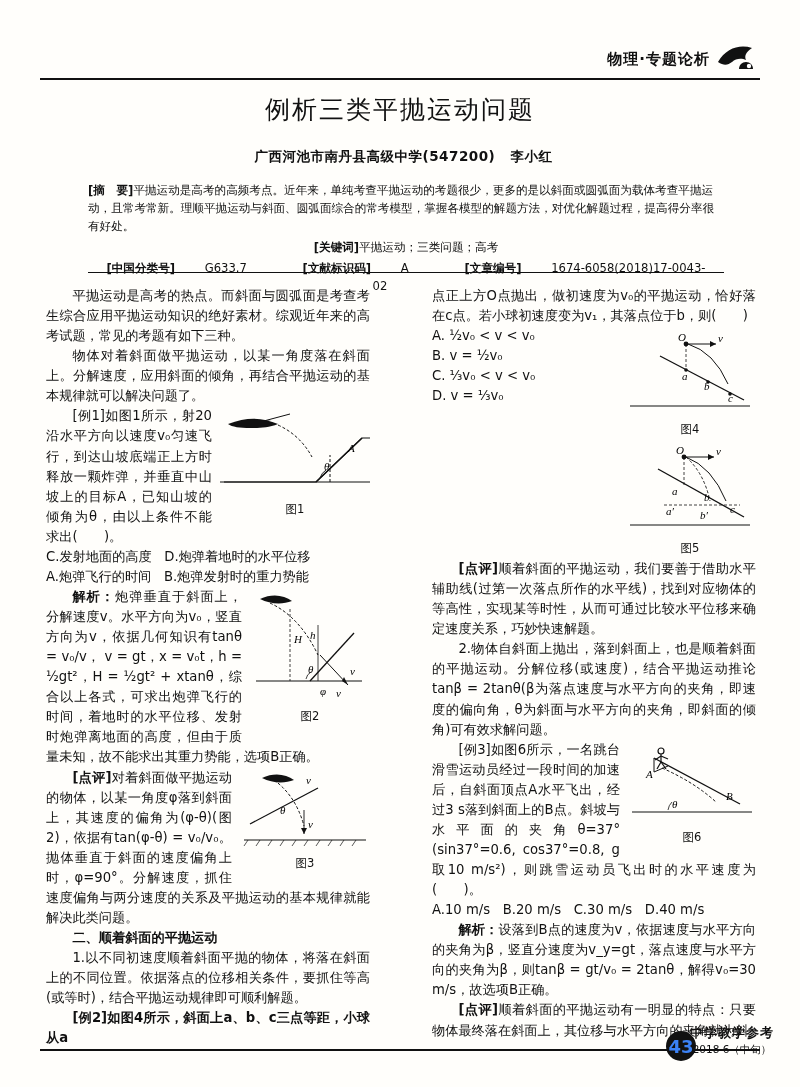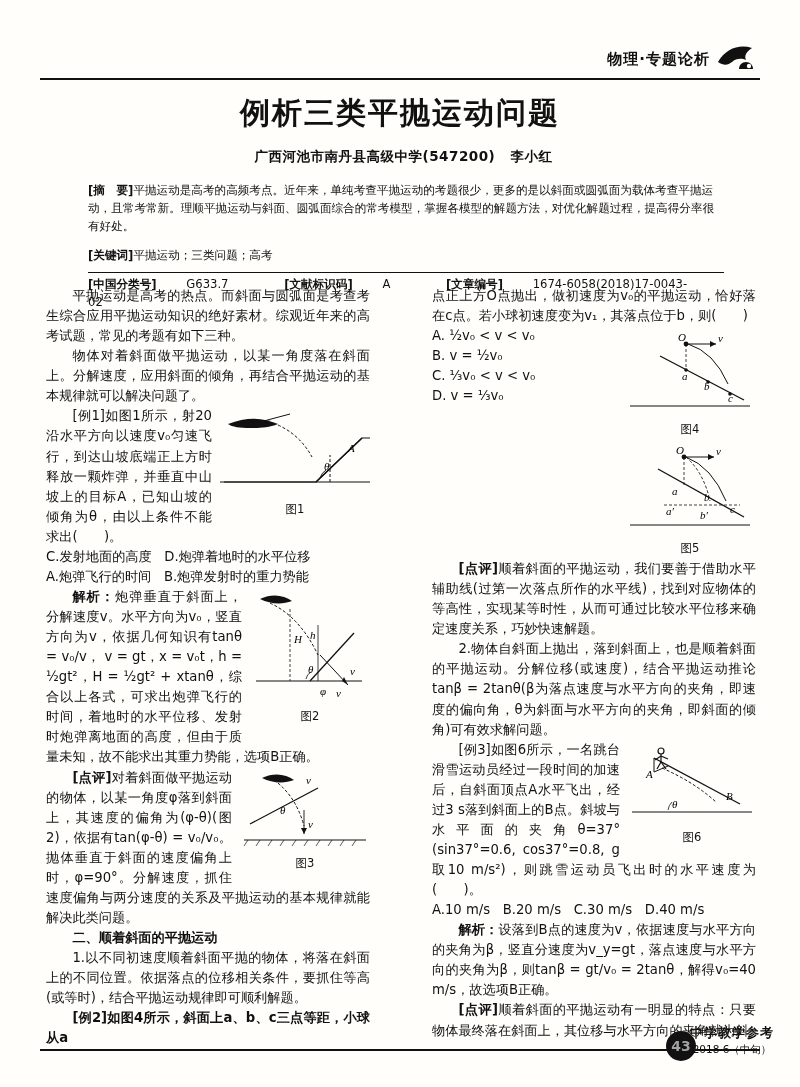--- a/index.html
+++ b/index.html
@@ -21,41 +21,41 @@
     font-family:"DejaVu Sans", sans-serif;
   }
   .head-logo{
     position:absolute;right:44px;top:42px;width:40px;height:34px;
   }
 
   
   .title{
     position:absolute;left:0;right:0;top:93px;
     text-align:center;
-    font-size:30px;font-weight:bold;letter-spacing:2px;
+    font-size:25px;font-weight:normal;letter-spacing:2px;
     font-family:"DejaVu Sans", sans-serif;
   }
   .byline{
     position:absolute;left:0;right:0;top:148px;
     text-align:center;font-size:13.5px;font-weight:bold;
     font-family:"DejaVu Sans", sans-serif;
     letter-spacing:.5px;
     margin-left:7px;
   }
   .byline .author{margin-left:10px;}
 
   
   .meta{
     position:absolute;left:88px;top:182px;width:636px;
     font-size:11.6px;line-height:1.55;
     font-family:"DejaVu Sans", sans-serif;
   }
   .meta .abs{text-indent:0;}
   .meta .lbl{font-weight:bold;}
-  .meta .row{margin-top:11px;}
+  .meta .row{margin-top:3px;text-align:center;}
   .meta .kw{letter-spacing:0px;}
   .meta .cls span{margin-right:26px;}
   .meta-rule{position:absolute;left:88px;top:272px;width:636px;height:1px;background:#111;}
 
   
   .col{
     position:absolute;top:286px;
     width:324px;
     font-size:13.2px;
     line-height:1.52;
@@ -70,23 +70,23 @@
   .figcap{text-align:center;font-size:11.5px;margin-top:1px;}
   .fig-float{float:right;margin:2px 0 2px 8px;}
   svg{display:block;}
   .itx{font-family:"Liberation Serif", serif;font-style:italic;font-size:11px;}
 
   
   .foot-rule{position:absolute;left:40px;bottom:36px;width:720px;height:2px;background:#111;}
   .pagenum{
     position:absolute;right:104px;bottom:26px;
     width:30px;height:30px;border-radius:50%;
-    background:#111;color:#a3a3a3;
-    font-family:"DejaVu Sans", sans-serif;
-    font-size:14px;font-weight:bold;
+    background:#111;color:#3b82f6;
+    font-family:"DejaVu Sans", sans-serif;
+    font-size:18px;font-weight:bold;
     display:flex;align-items:center;justify-content:center;
   }
   .foot-journal{
     position:absolute;right:26px;bottom:30px;
     text-align:center;
     font-family:"DejaVu Sans", sans-serif;
   }
   .foot-journal .n1{font-size:13px;font-weight:bold;letter-spacing:1px;text-align:right;}
   .foot-journal .n2{font-size:10.5px;margin-top:1px;}
   .clear{clear:both;}
@@ -299,21 +299,21 @@
     </div>
     <p class="ind">[例3]如图6所示，一名跳台滑雪运动员经过一段时间的加速后，自斜面顶点A水平飞出，经过3 s落到斜面上的B点。斜坡与水平面的夹角θ=37°(sin37°=0.6, cos37°=0.8, g取10 m/s²)，则跳雪运动员飞出时的水平速度为(　　)。</p>
     <div class="clear"></div>
     <p>
       <span class="o">A.10 m/s</span>&nbsp;&nbsp;
       <span class="o">B.20 m/s</span>&nbsp;&nbsp;
       <span class="o">C.30 m/s</span>&nbsp;&nbsp;
       <span class="o">D.40 m/s</span>
     </p>
     <p class="ind">
-      <span class="b">解析：</span><span>设落到B点的速度为v，依据速度与水平方向的夹角为β，竖直分速度为v_y=gt，落点速度与水平方向的夹角为β，则tanβ = gt/v₀ = 2tanθ，解得v₀=40 m/s，故选项B正确。</span>
+      <span class="b">解析：</span><span>设落到B点的速度为v，依据速度与水平方向的夹角为β，竖直分速度为v_y=gt，落点速度与水平方向的夹角为β，则tanβ = gt/v₀ = 2tanθ，解得v₀=30 m/s，故选项B正确。</span>
     </p>
     <p class="ind">
       <span class="b">[点评]</span><span>顺着斜面的平抛运动有一明显的特点：只要物体最终落在斜面上，其位移与水平方向的夹角就为斜</span>
     </p>
   </div>
 
   <div class="foot-rule"></div>
   <div class="pagenum">43</div>
   <div class="foot-journal">
     <div class="n1">中学教学参考</div>

